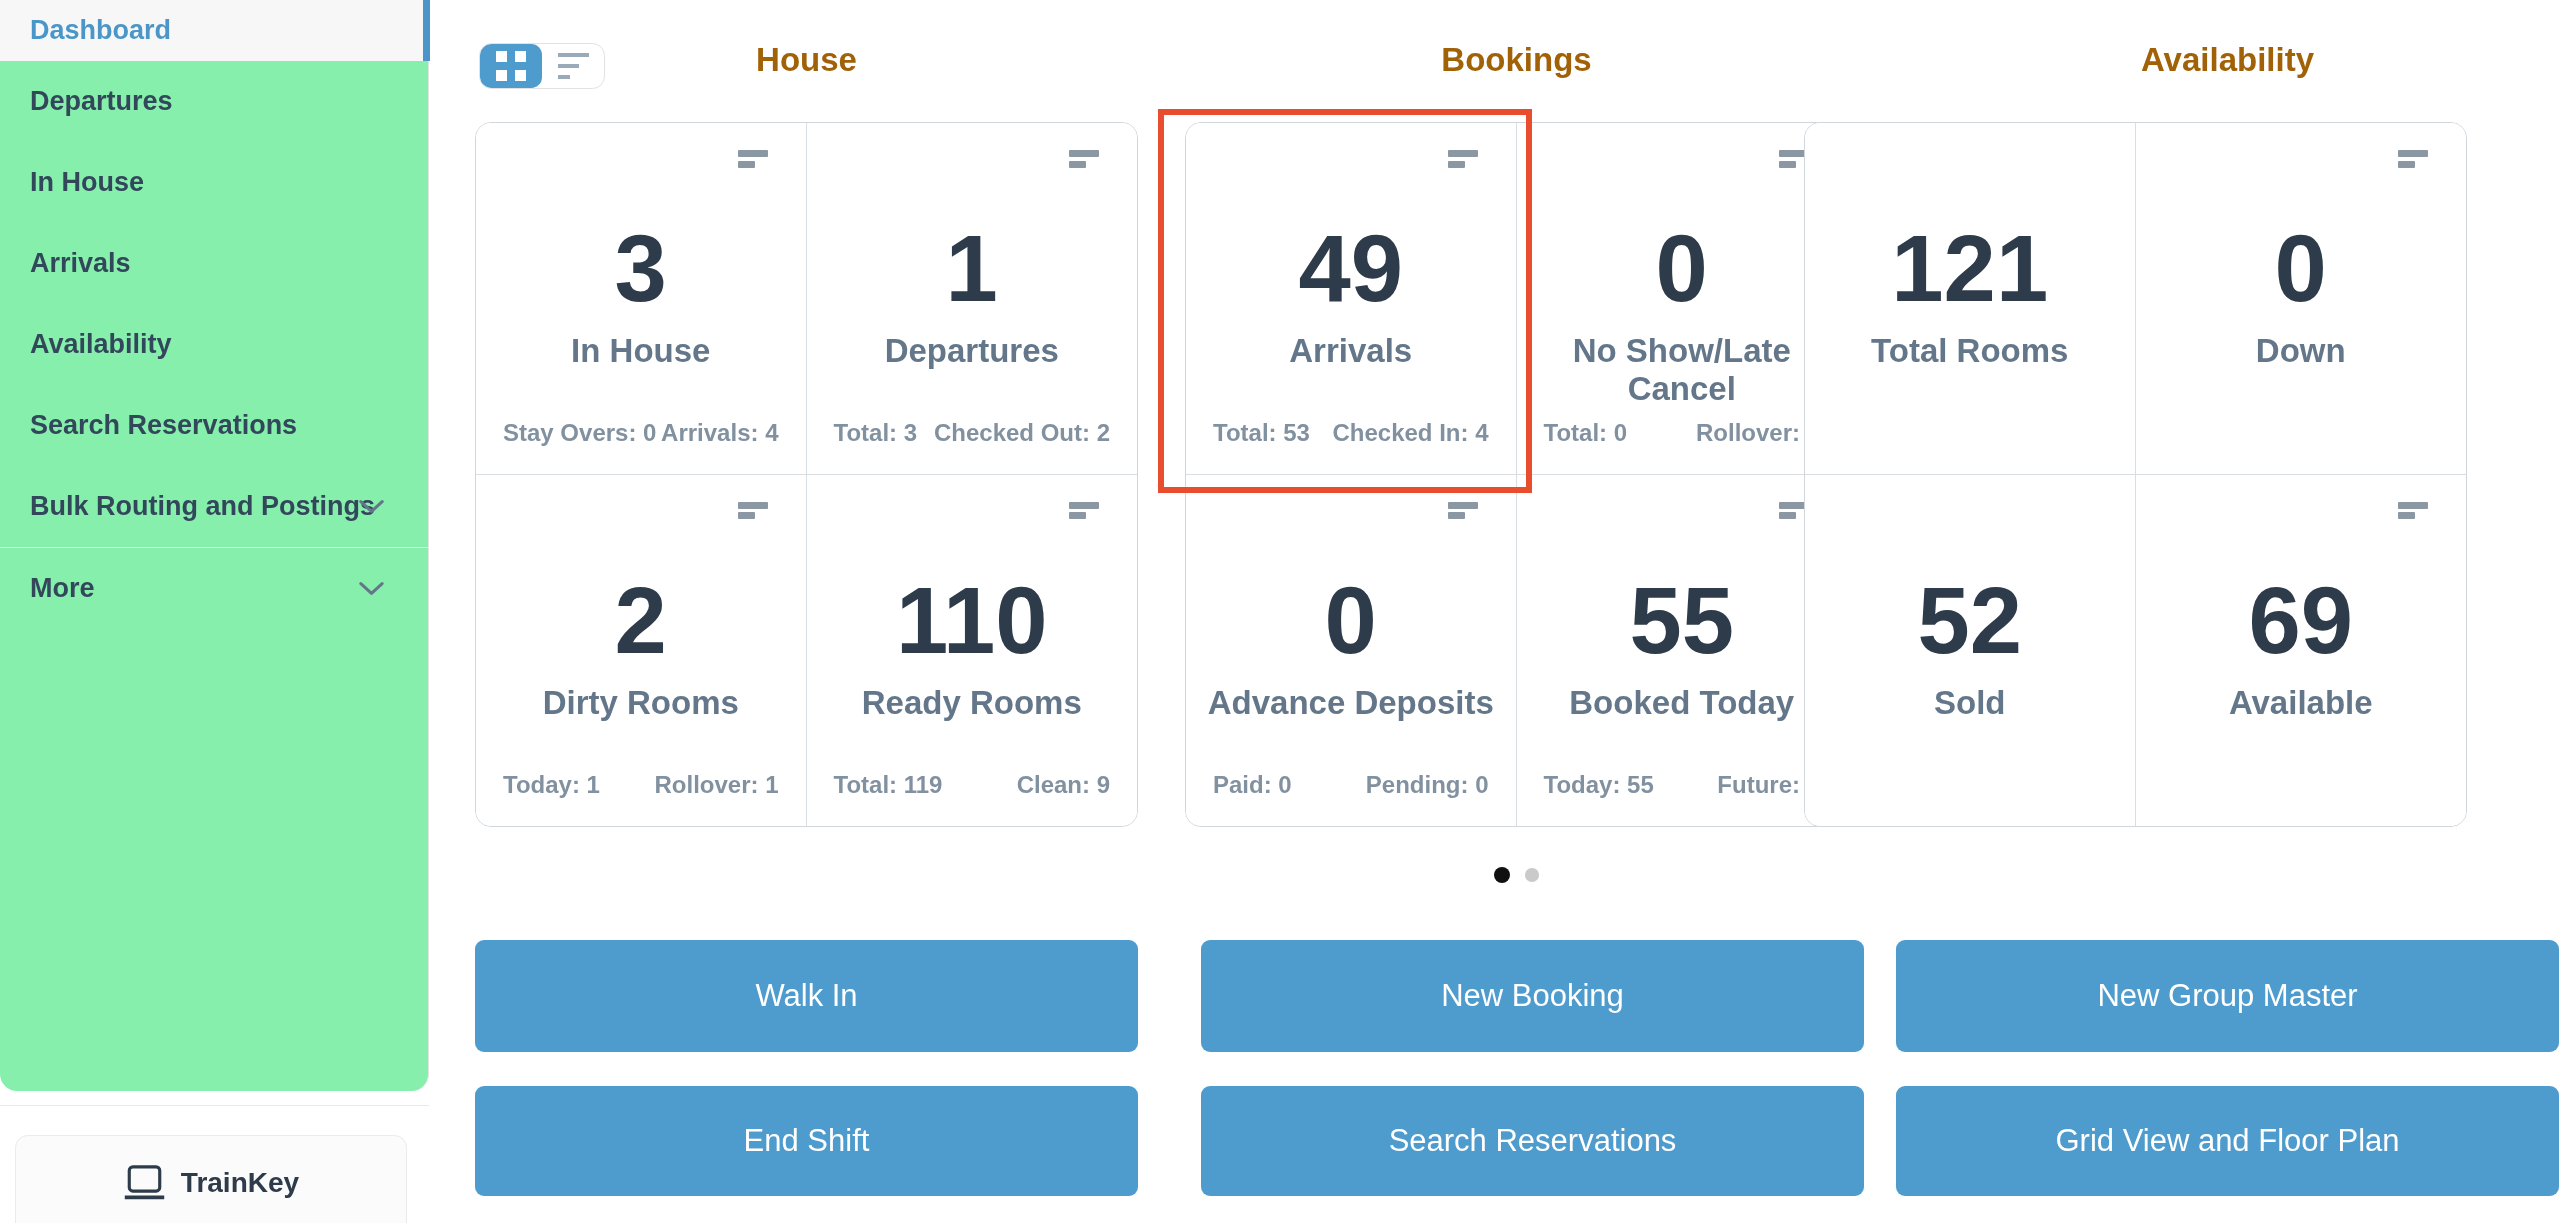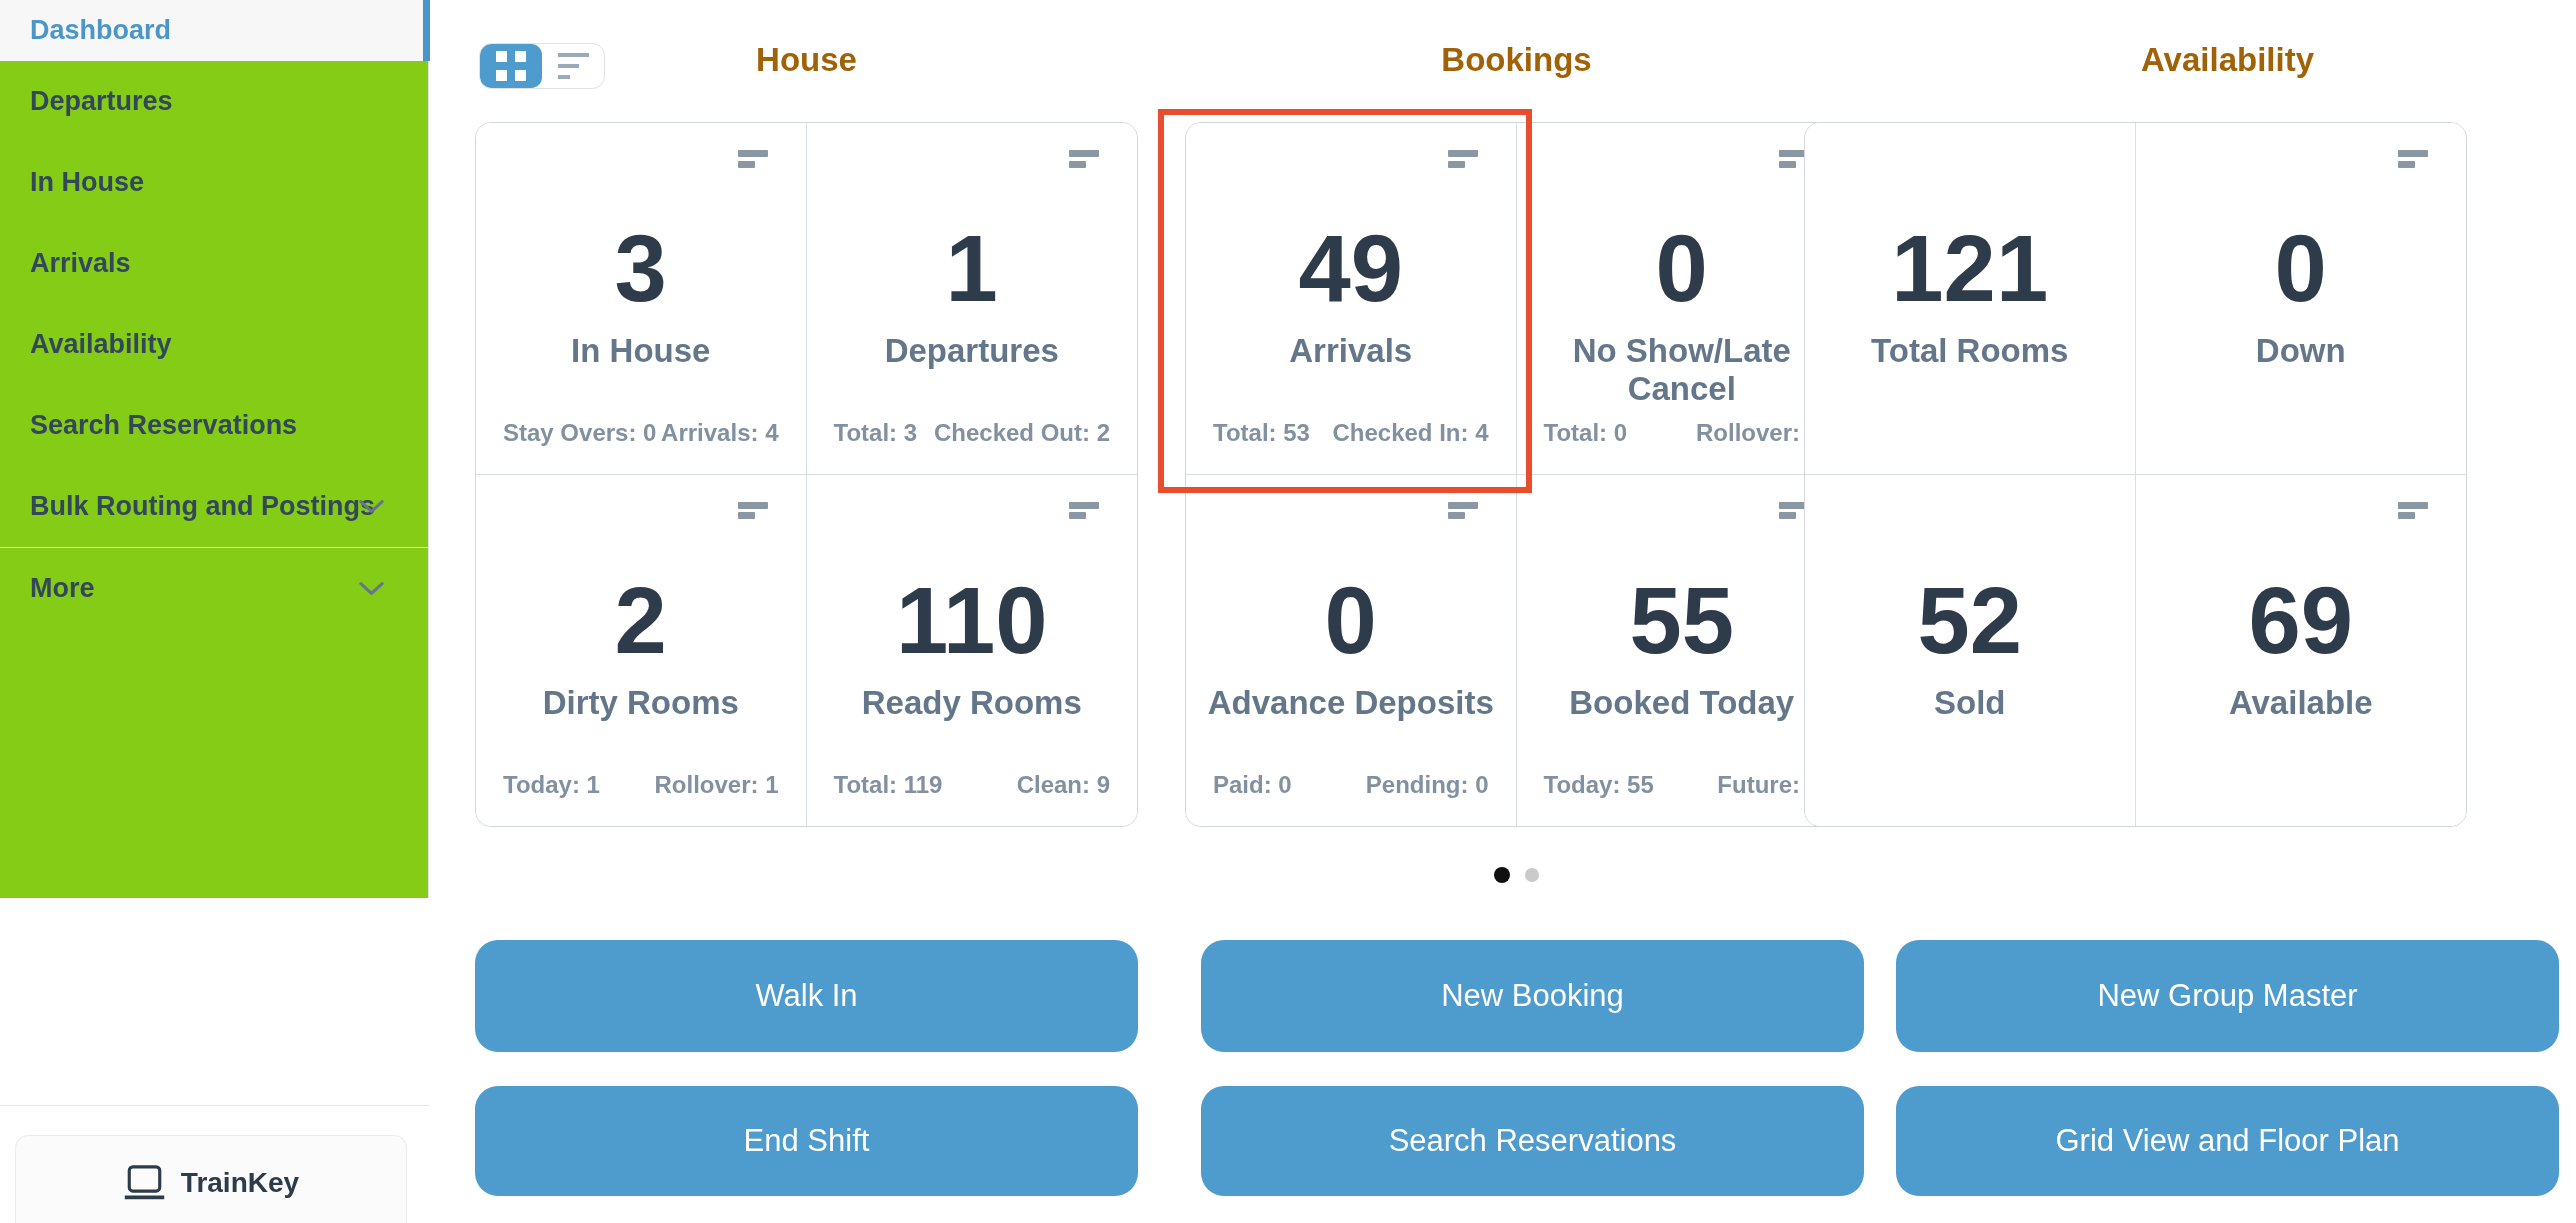--- a/index.html
+++ b/index.html
@@ -4,22 +4,22 @@
 <style>
   * { margin:0; padding:0; box-sizing:border-box; }
   html,body { width:2576px; height:1223px; }
   body {
     position:relative; overflow:hidden; background:#ffffff;
     font-family:"Liberation Sans", sans-serif; color:#33475b;
   }
 
   
   .sidebar {
-    position:absolute; left:0; top:0; width:429px; height:898px;
-    background:#84cc16; border-right:1.8px solid #e3e3e3;
+    position:absolute; left:0; top:0; width:429px; height:1091px;
+    background:#86efac; border-right:1.8px solid #e3e3e3;border-radius:17px;
   }
   .nav-item {
     position:relative; height:81px; display:flex; align-items:center;
     padding-left:30px; font-size:27px; font-weight:bold; color:#33475b;
     cursor:pointer;
   }
   .nav-item.active {
     height:61px; background:#f7f7f7; color:#4a96c8;
   }
   .active-bar {
@@ -106,21 +106,21 @@
     position:absolute; left:1185px; top:866px; width:663px; height:18px;
     display:flex; align-items:center; justify-content:center; gap:15.3px;
   }
   .dot { border-radius:50%; cursor:pointer; }
   .dot.active { width:16px; height:16px; background:#101010; }
   .dot.inactive { width:13.5px; height:13.5px; background:#cacaca; }
 
   
   .action-btn {
     position:absolute; width:663px; height:112px; background:#4e9bce;
-    border:none; border-radius:23px; color:#ffffff; font-size:31px;
+    border:none; border-radius:9px; color:#ffffff; font-size:31px;
     font-family:"Liberation Sans", sans-serif;
     display:flex; align-items:center; justify-content:center; cursor:pointer;
   }
   .row1 { top:940px; }
   .row2 { top:1086px; height:110px; }
   .c1 { left:475px; } .c2 { left:1185px;margin-left:16px; } .c3 { left:1896px; }
 </style>
 </head>
 <body>
 

